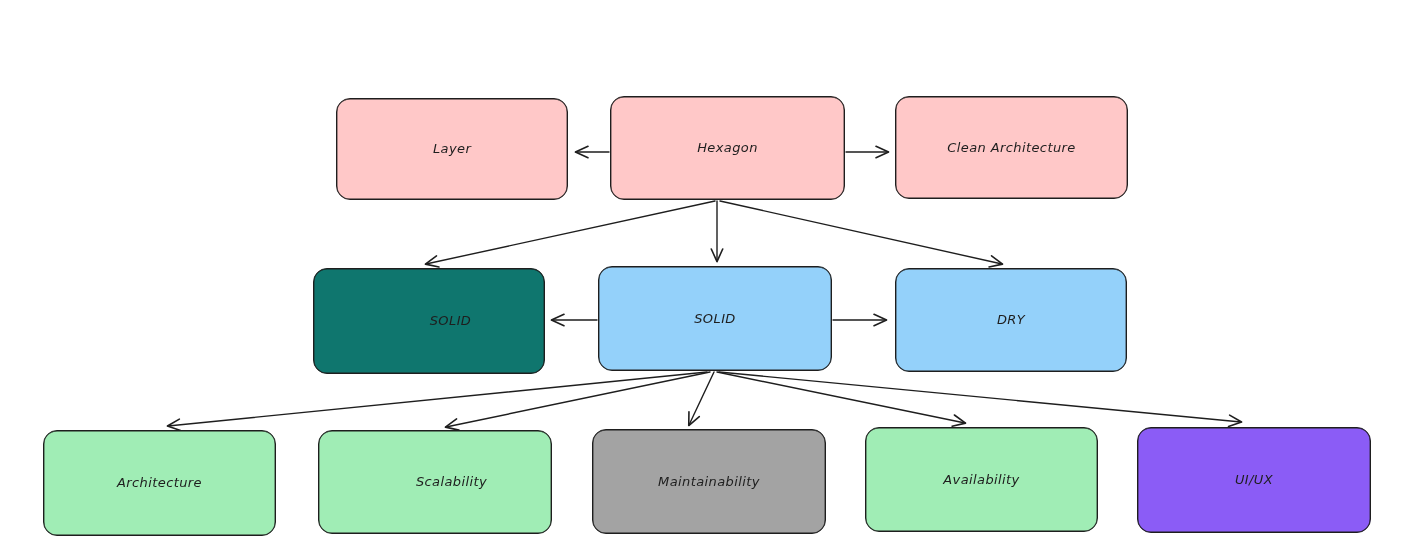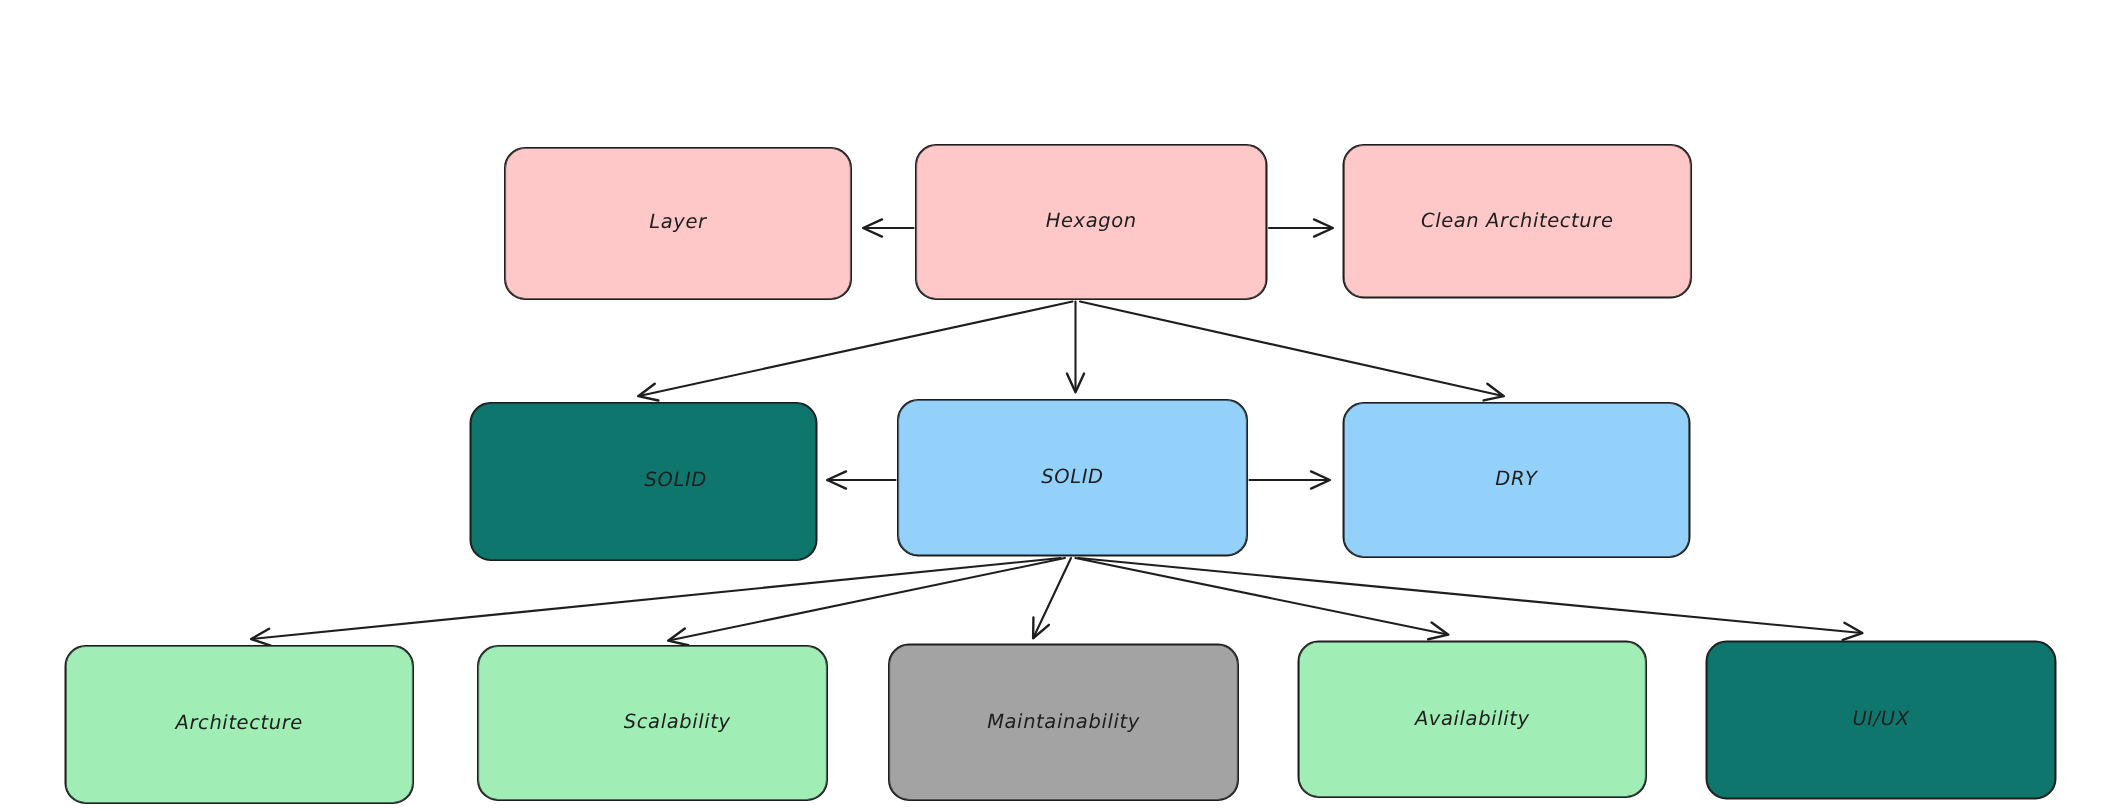--- a/index.html
+++ b/index.html
@@ -95,16 +95,16 @@
     </div>
     <div class="node" style="left: 318px; top: 386px; width: 234px; height: 104px; background: rgb(160, 237, 181); padding-left: 33px;">
       <span class="node-label">Scalability</span>
     </div>
     <div class="node" style="left: 592px; top: 385px; width: 234px; height: 105px; background: #a3a3a3;">
       <span class="node-label">Maintainability</span>
     </div>
     <div class="node" style="left: 865px; top: 383px; width: 233px; height: 105px; background: rgb(160, 237, 181); text-align: right;">
       <span class="node-label">Availability</span>
     </div>
-    <div class="node" style="left: 1137px; top: 383px; width: 234px; height: 106px; background: #0f766e;">
+    <div class="node" style="left: 1137px; top: 383px; width: 234px; height: 106px; background: #8b5cf6;">
       <span class="node-label">UI/UX</span>
     </div>
   </div>
 
 </body></html>

